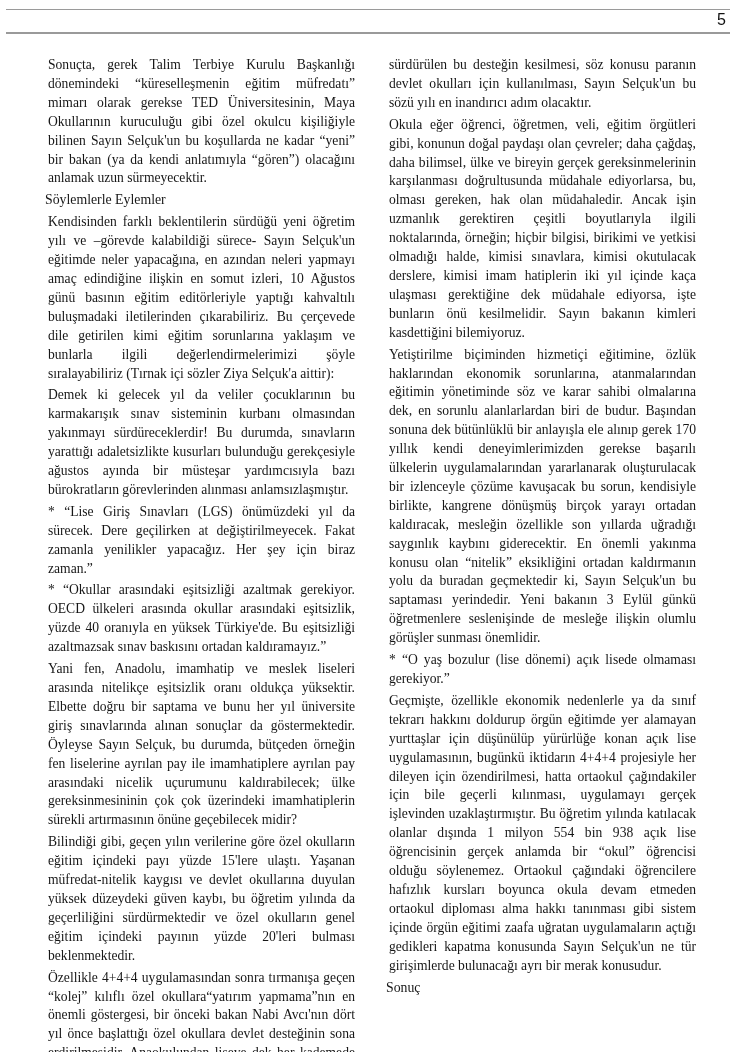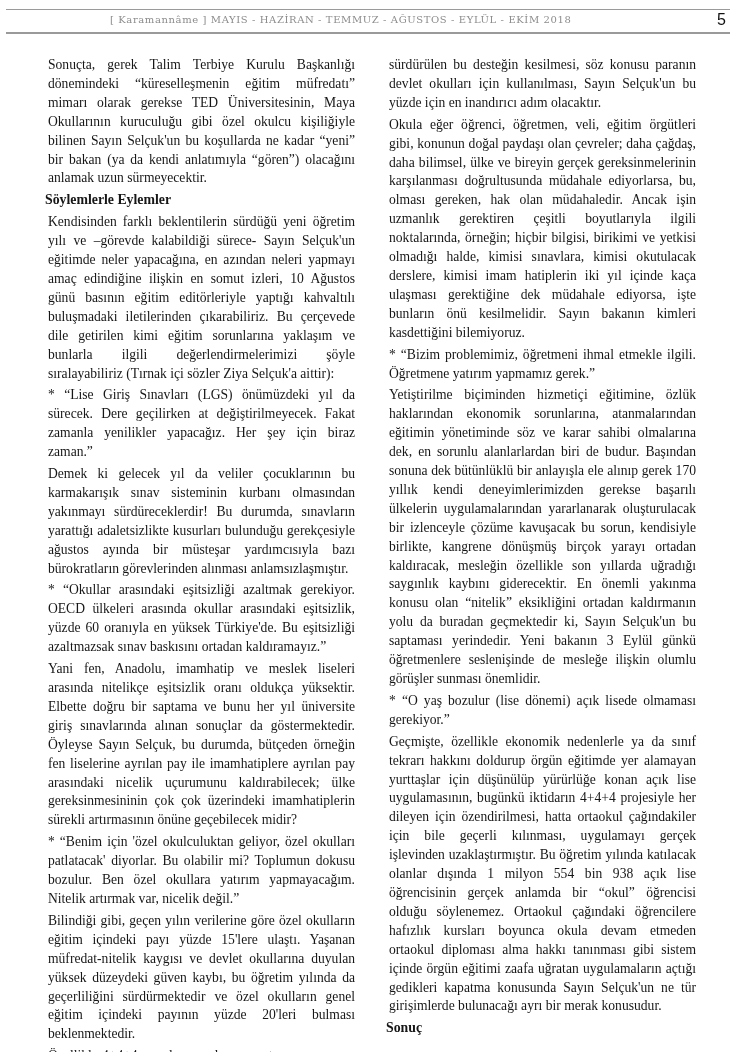--- a/index.html
+++ b/index.html
@@ -18,45 +18,42 @@
     font-family: "Liberation Sans", sans-serif; font-size: 16px; color: #111;
   }
   .col {
     position: absolute; top: 53px;
     font-family: "Liberation Serif", serif; font-size: 13.6px; line-height: 18.9px;
     color: #161616; text-align: justify;
   }
   .col-left { left: 45px; width: 313px; }
   .col-right { left: 386px; width: 313px; }
   .col p { margin: 3px; }
-  .col h3 { margin: 0; font-size: 13.8px; font-weight: bold; line-height: 18.9px; }
+  .col h3 { margin: 0; font-size: 13.8px; font-weight: normal; line-height: 18.9px; }
 </style>
 </head>
 <body>
 
 <div class="header">
-  <span class="header-text">[ Karamannâme ]   MAYIS - HAZİRAN - TEMMUZ - AĞUSTOS - EYLÜL - EKİM   2018</span>
   <span class="page-number">5</span>
 </div>
 
 <div class="col col-left">
   <p>Sonuçta, gerek Talim Terbiye Kurulu Başkanlığı dönemindeki “küreselleşmenin eğitim müfredatı” mimarı olarak gerekse TED Üniversitesinin, Maya Okullarının kuruculuğu gibi özel okulcu kişiliğiyle bilinen Sayın Selçuk'un bu koşullarda ne kadar “yeni” bir bakan (ya da kendi anlatımıyla “gören”) olacağını anlamak uzun sürmeyecektir.</p>
   <h3>Söylemlerle Eylemler</h3>
   <p>Kendisinden farklı beklentilerin sürdüğü yeni öğretim yılı ve –görevde kalabildiği sürece- Sayın Selçuk'un eğitimde neler yapacağına, en azından neleri yapmayı amaç edindiğine ilişkin en somut izleri, 10 Ağustos günü basının eğitim editörleriyle yaptığı kahvaltılı buluşmadaki iletilerinden çıkarabiliriz. Bu çerçevede dile getirilen kimi eğitim sorunlarına yaklaşım ve bunlarla ilgili değerlendirmelerimizi şöyle sıralayabiliriz (Tırnak içi sözler Ziya Selçuk'a aittir):</p>
+  <p>Demek ki gelecek yıl da veliler çocuklarının bu karmakarışık sınav sisteminin kurbanı olmasından yakınmayı sürdüreceklerdir! Bu durumda, sınavların yarattığı adaletsizlikte kusurları bulunduğu gerekçesiyle ağustos ayında bir müsteşar yardımcısıyla bazı bürokratların görevlerinden alınması anlamsızlaşmıştır.</p>
   <p>* “Lise Giriş Sınavları (LGS) önümüzdeki yıl da sürecek. Dere geçilirken at değiştirilmeyecek. Fakat zamanla yenilikler yapacağız. Her şey için biraz zaman.”</p>
-  <p>Demek ki gelecek yıl da veliler çocuklarının bu karmakarışık sınav sisteminin kurbanı olmasından yakınmayı sürdüreceklerdir! Bu durumda, sınavların yarattığı adaletsizlikte kusurları bulunduğu gerekçesiyle ağustos ayında bir müsteşar yardımcısıyla bazı bürokratların görevlerinden alınması anlamsızlaşmıştır.</p>
-  <p>* “Okullar arasındaki eşitsizliği azaltmak gerekiyor. OECD ülkeleri arasında okullar arasındaki eşitsizlik, yüzde 60 oranıyla en yüksek Türkiye'de. Bu eşitsizliği azaltmazsak sınav baskısını ortadan kaldıramayız.”</p>
+  <p>* “Okullar arasındaki eşitsizliği azaltmak gerekiyor. OECD ülkeleri arasında okullar arasındaki eşitsizlik, yüzde 40 oranıyla en yüksek Türkiye'de. Bu eşitsizliği azaltmazsak sınav baskısını ortadan kaldıramayız.”</p>
   <p>Yani fen, Anadolu, imamhatip ve meslek liseleri arasında nitelikçe eşitsizlik oranı oldukça yüksektir. Elbette doğru bir saptama ve bunu her yıl üniversite giriş sınavlarında alınan sonuçlar da göstermektedir. Öyleyse Sayın Selçuk, bu durumda, bütçeden örneğin fen liselerine ayrılan pay ile imamhatiplere ayrılan pay arasındaki nicelik uçurumunu kaldırabilecek; ülke gereksinmesininin çok çok üzerindeki imamhatiplerin sürekli artırmasının önüne geçebilecek midir?</p>
-  <p>* “Benim için 'özel okulculuktan geliyor, özel okulları patlatacak' diyorlar. Bu olabilir mi? Toplumun dokusu bozulur. Ben özel okullara yatırım yapmayacağım. Nitelik artırmak var, nicelik değil.”</p>
   <p>Bilindiği gibi, geçen yılın verilerine göre özel okulların eğitim içindeki payı yüzde 15'lere ulaştı. Yaşanan müfredat-nitelik kaygısı ve devlet okullarına duyulan yüksek düzeydeki güven kaybı, bu öğretim yılında da geçerliliğini sürdürmektedir ve özel okulların genel eğitim içindeki payının yüzde 20'leri bulması beklenmektedir.</p>
   <p>Özellikle 4+4+4 uygulamasından sonra tırmanışa geçen “kolej” kılıflı özel okullara“yatırım yapmama”nın en önemli göstergesi, bir önceki bakan Nabi Avcı'nın dört yıl önce başlattığı özel okullara devlet desteğinin sona erdirilmesidir. Anaokulundan liseye dek her kademede artarak süren ve hazineden özel okullara doğrudan para aktarma yoluyla</p>
 </div>
 
 <div class="col col-right">
-  <p>sürdürülen bu desteğin kesilmesi, söz konusu paranın devlet okulları için kullanılması, Sayın Selçuk'un bu yüzde için en inandırıcı adım olacaktır.</p>
+  <p>sürdürülen bu desteğin kesilmesi, söz konusu paranın devlet okulları için kullanılması, Sayın Selçuk'un bu sözü yılı en inandırıcı adım olacaktır.</p>
   <p>Okula eğer öğrenci, öğretmen, veli, eğitim örgütleri gibi, konunun doğal paydaşı olan çevreler; daha çağdaş, daha bilimsel, ülke ve bireyin gerçek gereksinmelerinin karşılanması doğrultusunda müdahale ediyorlarsa, bu, olması gereken, hak olan müdahaledir. Ancak işin uzmanlık gerektiren çeşitli boyutlarıyla ilgili noktalarında, örneğin; hiçbir bilgisi, birikimi ve yetkisi olmadığı halde, kimisi sınavlara, kimisi okutulacak derslere, kimisi imam hatiplerin iki yıl içinde kaça ulaşması gerektiğine dek müdahale ediyorsa, işte bunların önü kesilmelidir. Sayın bakanın kimleri kasdettiğini bilemiyoruz.</p>
-  <p>* “Bizim problemimiz, öğretmeni ihmal etmekle ilgili. Öğretmene yatırım yapmamız gerek.”</p>
   <p>Yetiştirilme biçiminden hizmetiçi eğitimine, özlük haklarından ekonomik sorunlarına, atanmalarından eğitimin yönetiminde söz ve karar sahibi olmalarına dek, en sorunlu alanlarlardan biri de budur. Başından sonuna dek bütünlüklü bir anlayışla ele alınıp gerek 170 yıllık kendi deneyimlerimizden gerekse başarılı ülkelerin uygulamalarından yararlanarak oluşturulacak bir izlenceyle çözüme kavuşacak bu sorun, kendisiyle birlikte, kangrene dönüşmüş birçok yarayı ortadan kaldıracak, mesleğin özellikle son yıllarda uğradığı saygınlık kaybını giderecektir. En önemli yakınma konusu olan “nitelik” eksikliğini ortadan kaldırmanın yolu da buradan geçmektedir ki, Sayın Selçuk'un bu saptaması yerindedir. Yeni bakanın 3 Eylül günkü öğretmenlere seslenişinde de mesleğe ilişkin olumlu görüşler sunması önemlidir.</p>
   <p>* “O yaş bozulur (lise dönemi) açık lisede olmaması gerekiyor.”</p>
   <p>Geçmişte, özellikle ekonomik nedenlerle ya da sınıf tekrarı hakkını doldurup örgün eğitimde yer alamayan yurttaşlar için düşünülüp yürürlüğe konan açık lise uygulamasının, bugünkü iktidarın 4+4+4 projesiyle her dileyen için özendirilmesi, hatta ortaokul çağındakiler için bile geçerli kılınması, uygulamayı gerçek işlevinden uzaklaştırmıştır. Bu öğretim yılında katılacak olanlar dışında 1 milyon 554 bin 938 açık lise öğrencisinin gerçek anlamda bir “okul” öğrencisi olduğu söylenemez. Ortaokul çağındaki öğrencilere hafızlık kursları boyunca okula devam etmeden ortaokul diploması alma hakkı tanınması gibi sistem içinde örgün eğitimi zaafa uğratan uygulamaların açtığı gedikleri kapatma konusunda Sayın Selçuk'un ne tür girişimlerde bulunacağı ayrı bir merak konusudur.</p>
   <h3>Sonuç</h3>
 
 </div>
 
 </body></html>

